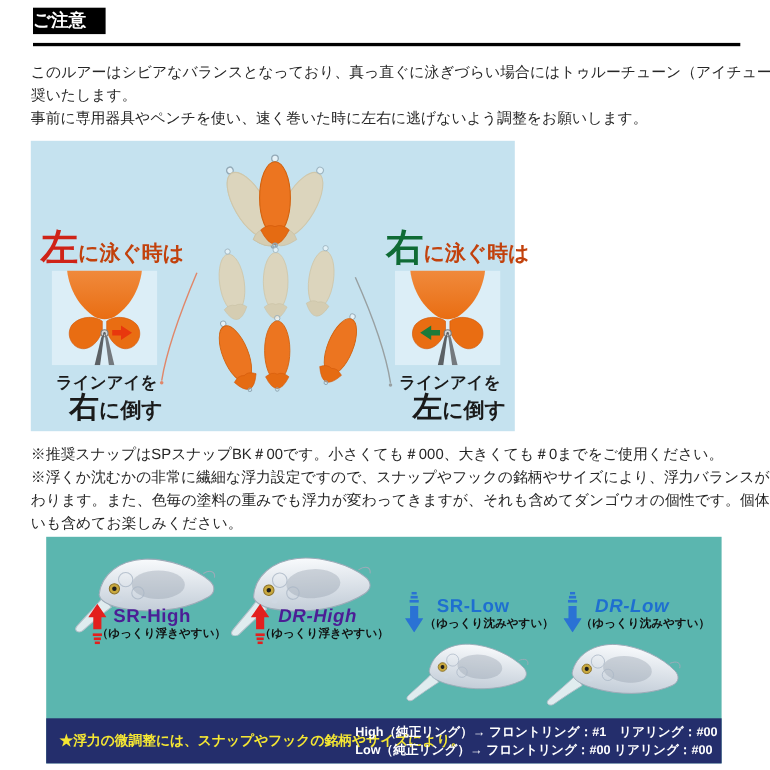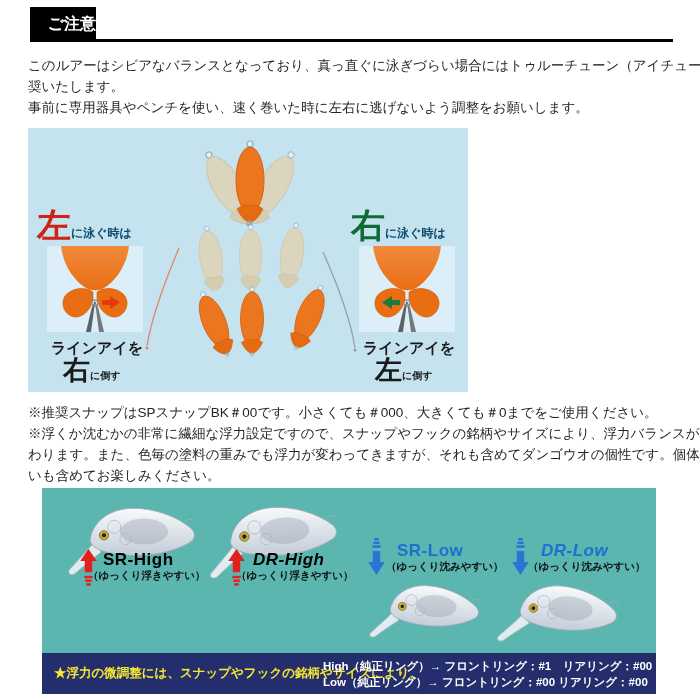--- a/index.html
+++ b/index.html
@@ -1,50 +1,50 @@
 <!DOCTYPE html>
 <html><head>
 <meta charset="utf-8">
 <style>
   html,body{margin:0;padding:0;background:#ffffff;}
   body{width:700px;height:700px;position:relative;font-family:"Liberation Sans",sans-serif;color:#222;overflow:hidden;}
   .abs{position:absolute;}
   .nowrap{white-space:nowrap;}
 
   
-  .notice-box{left:30px;top:7px;width:66px;height:34px;background:#000;color:#fff;
-    display:flex;align-items:center;justify-content:flex-end;font-size:16px;font-weight:bold;z-index:2;}
+  .notice-box{left:30px;top:7px;width:66px;height:24px;background:#000;color:#fff;
+    display:flex;align-items:center;justify-content:flex-start;font-size:16px;font-weight:bold;z-index:2;}
   .notice-line{left:30px;top:39px;width:643px;height:3px;background:#000;}
 
   
   .para{font-size:13.5px;line-height:21px;color:#262626;letter-spacing:0px;}
   .intro{left:28px;top:55px;}
   .notes{left:28px;top:402px;}
 
   
   .diagram{left:28px;top:128px;width:440px;height:264px;background:#c5e2ef;}
   .dg-heading{display:flex;align-items:baseline;font-weight:bold;}
   .dg-big{font-size:34px;line-height:34px;font-weight:bold;}
-  .dg-rest{font-size:12px;color:#0c4a6e;}
+  .dg-rest{font-size:19px;color:#c2410c;}
   .red-char{color:#cf2317;}
   .green-char{color:#0f6b35;}
   .dg-box{width:96px;height:86px;}
   .dg-cap1{font-size:15px;font-weight:bold;color:#1a1a1a;}
   .dg-cap2{display:flex;align-items:baseline;font-weight:bold;color:#1a1a1a;}
   .dg-cap-big{font-size:27px;line-height:27px;}
-  .dg-cap-rest{font-size:10px;}
+  .dg-cap-rest{font-size:19px;}
 
   
   .panel{left:42px;top:488px;width:614px;height:206px;background:#5bb6af;}
   .panel-footer{left:0;top:165px;width:614px;height:41px;background:#242e6c;}
   .footer-note{left:12px;top:0;height:41px;display:flex;align-items:center;
     color:#f5e733;font-size:12.5px;font-weight:bold;}
   .footer-specs{left:281px;top:5px;color:#ffffff;font-size:11.5px;font-weight:bold;line-height:16px;}
   .model-label{font-size:17px;font-weight:bold;letter-spacing:.5px;}
-  .model-label.high{color:#000000;}
+  .model-label.high{color:#4c1d95;}
   .model-label.low{color:#1e6fd0;text-align:center;}
   .model-desc{font-size:10.5px;font-weight:bold;color:#111;}
   svg{display:block;}
 </style>
 </head>
 <body>
 
 <svg width="0" height="0" style="position:absolute" aria-hidden="true">
   <defs>
     <linearGradient id="gBody" x1="0" y1="0" x2="0" y2="1">

